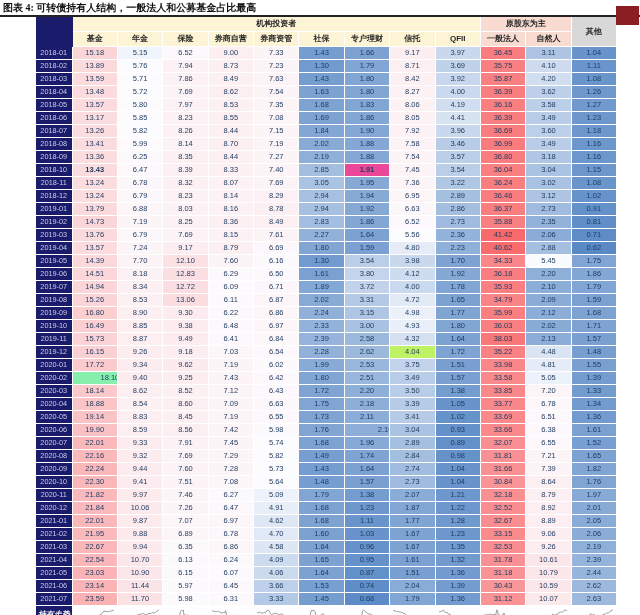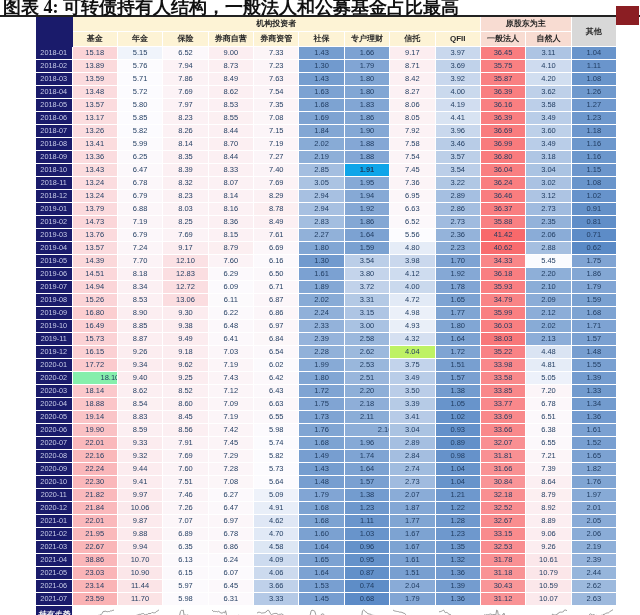--- a/index.html
+++ b/index.html
@@ -2,21 +2,21 @@
 <html><head>
 <meta charset="utf-8">
 <style>
   html,body{margin:0;padding:0;}
   body{
     width:640px;height:615px;background:#ffffff;position:relative;overflow:hidden;
     font-family:"Liberation Sans", sans-serif;
   }
   .title{
     font-family:"Liberation Serif", serif;
-    font-weight:bold;font-size:18px;color:#111;line-height:15px;padding-left:3px;
+    font-weight:bold;font-size:10px;color:#111;line-height:15px;padding-left:3px;
     white-space:nowrap;
   }
   .title-rule{height:0;border-top:2px solid #222;margin:0;}
   .corner-accent{position:absolute;top:6px;left:616px;width:23px;height:19px;background:#8b1e23;}
   .tbl-wrap{margin-left:36px;width:581px;}
   table.heat{
     border-collapse:collapse;table-layout:fixed;width:581px;
     font-family:"Liberation Sans", sans-serif;
   }
   table.heat td, table.heat th{
@@ -220,27 +220,27 @@
           <td class="val" style="background: rgb(142, 175, 216);">2.19</td>
           <td class="val" style="background: rgb(132, 167, 213);">1.88</td>
           <td class="val" style="background: rgb(252, 244, 247);">7.54</td>
           <td class="val" style="background: rgb(188, 207, 232);">3.57</td>
           <td class="val" style="background: rgb(249, 124, 126);">36.80</td>
           <td class="val" style="background: rgb(175, 198, 228);">3.18</td>
           <td class="val" style="background: rgb(108, 151, 204);">1.16</td>
         </tr>
         <tr class="datarow">
           <td class="date">2018-10</td>
-          <td class="val" style="background: rgb(251, 220, 222);">13.43</td>
+          <td class="val" style="background: rgb(251, 220, 222); font-weight: bold;">13.43</td>
           <td class="val" style="background: rgb(252, 248, 251);">6.47</td>
           <td class="val" style="background: rgb(252, 240, 243);">8.39</td>
           <td class="val" style="background: rgb(252, 240, 243);">8.33</td>
           <td class="val" style="background: rgb(252, 244, 247);">7.40</td>
           <td class="val" style="background: rgb(164, 190, 224);">2.85</td>
-          <td class="val" style="background: #0ea5e9; font-weight: bold;">1.91</td>
+          <td class="val" style="background: #ec4899; font-weight: bold;">1.91</td>
           <td class="val" style="background: rgb(252, 244, 247);">7.45</td>
           <td class="val" style="background: rgb(187, 206, 232);">3.54</td>
           <td class="val" style="background: rgb(249, 127, 129);">36.04</td>
           <td class="val" style="background: rgb(170, 195, 226);">3.04</td>
           <td class="val" style="background: rgb(108, 150, 204);">1.15</td>
         </tr>
         <tr class="datarow">
           <td class="date">2018-11</td>
           <td class="val" style="background: rgb(251, 220, 223);">13.24</td>
           <td class="val" style="background: rgb(252, 247, 250);">6.78</td>
@@ -670,21 +670,21 @@
           <td class="val" style="background: rgb(124, 162, 210);">1.64</td>
           <td class="val" style="background: rgb(101, 146, 202);">0.96</td>
           <td class="val" style="background: rgb(125, 163, 210);">1.67</td>
           <td class="val" style="background: rgb(114, 155, 207);">1.35</td>
           <td class="val" style="background: rgb(249, 141, 144);">32.53</td>
           <td class="val" style="background: rgb(252, 237, 240);">9.26</td>
           <td class="val" style="background: rgb(142, 175, 216);">2.19</td>
         </tr>
         <tr class="datarow">
           <td class="date">2021-04</td>
-          <td class="val" style="background: rgb(250, 182, 185);">38.86</td>
+          <td class="val" style="background: rgb(250, 182, 185);">22.54</td>
           <td class="val" style="background: rgb(251, 231, 234);">10.70</td>
           <td class="val" style="background: rgb(252, 249, 252);">6.13</td>
           <td class="val" style="background: rgb(252, 249, 252);">6.24</td>
           <td class="val" style="background: rgb(205, 219, 239);">4.09</td>
           <td class="val" style="background: rgb(124, 162, 210);">1.65</td>
           <td class="val" style="background: rgb(101, 146, 202);">0.95</td>
           <td class="val" style="background: rgb(123, 161, 210);">1.61</td>
           <td class="val" style="background: rgb(113, 154, 206);">1.32</td>
           <td class="val" style="background: rgb(249, 144, 147);">31.78</td>
           <td class="val" style="background: rgb(251, 231, 234);">10.61</td>

